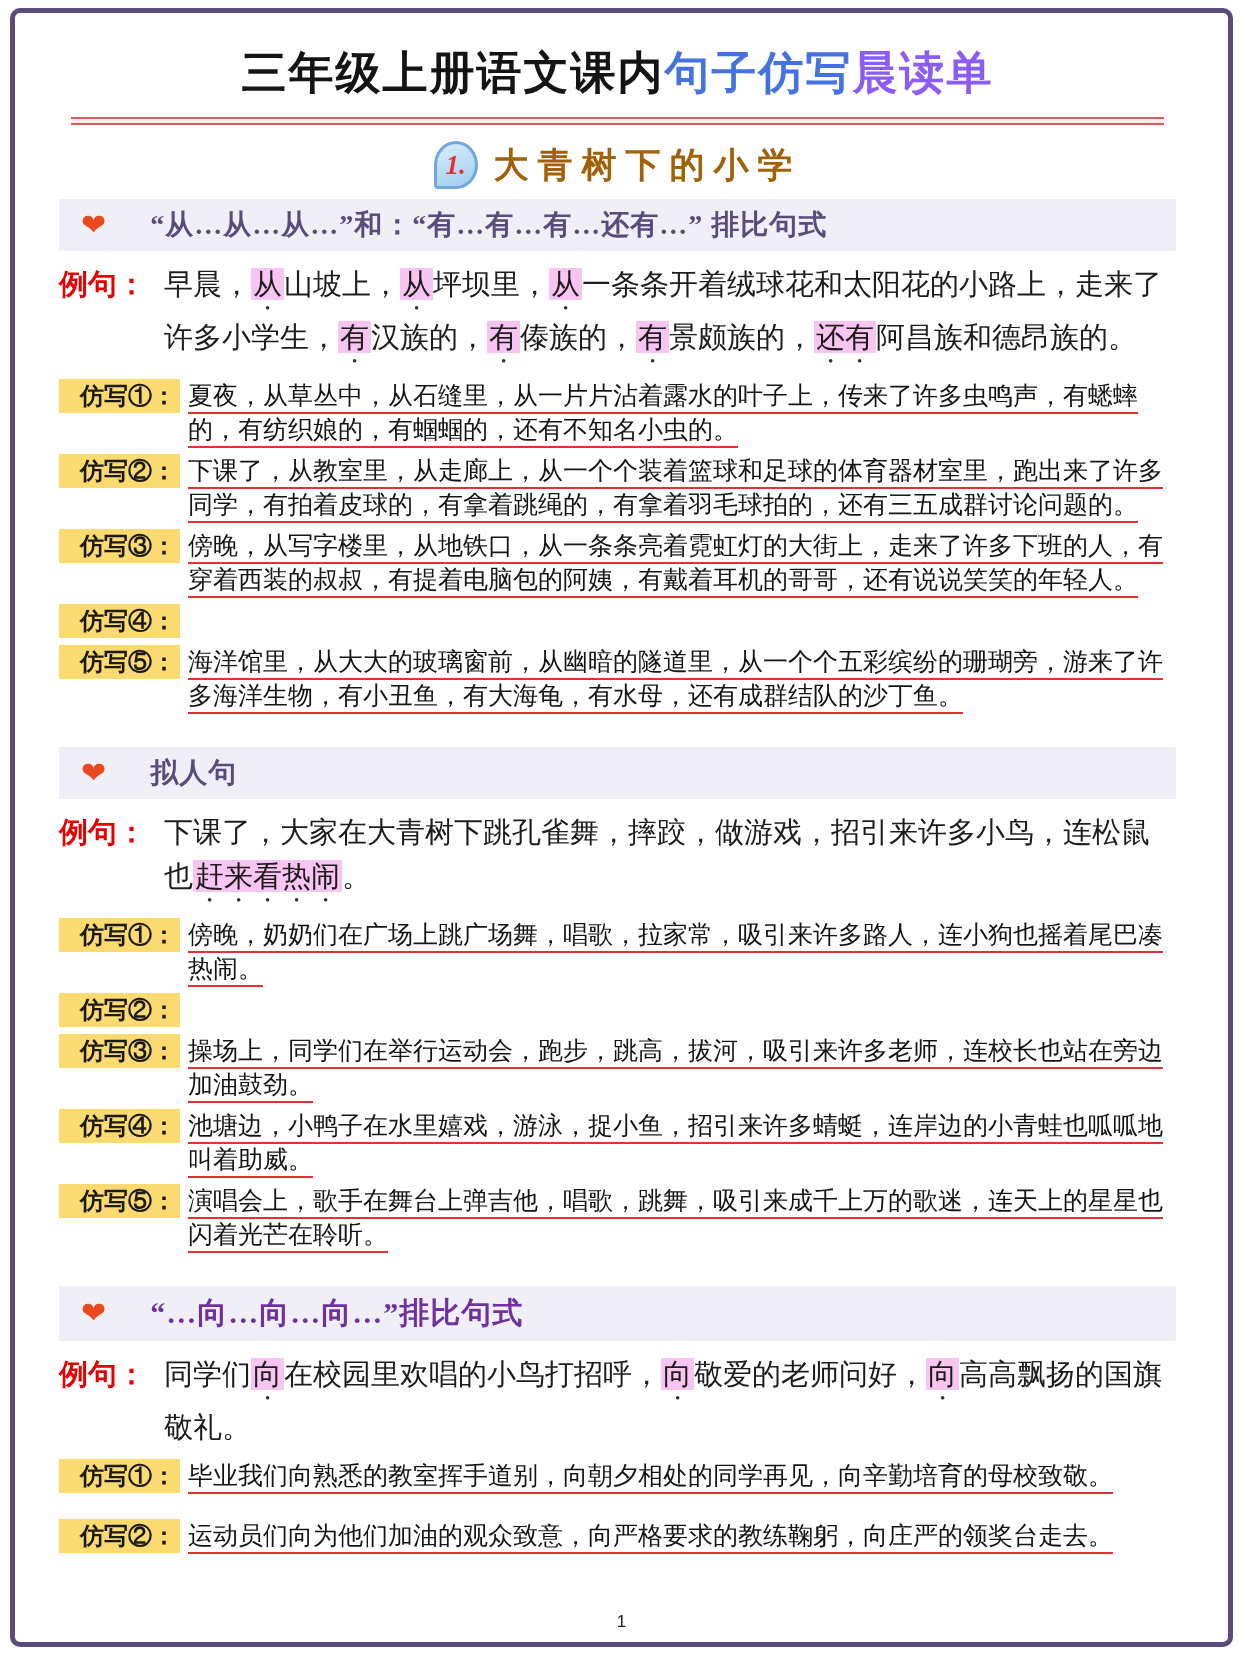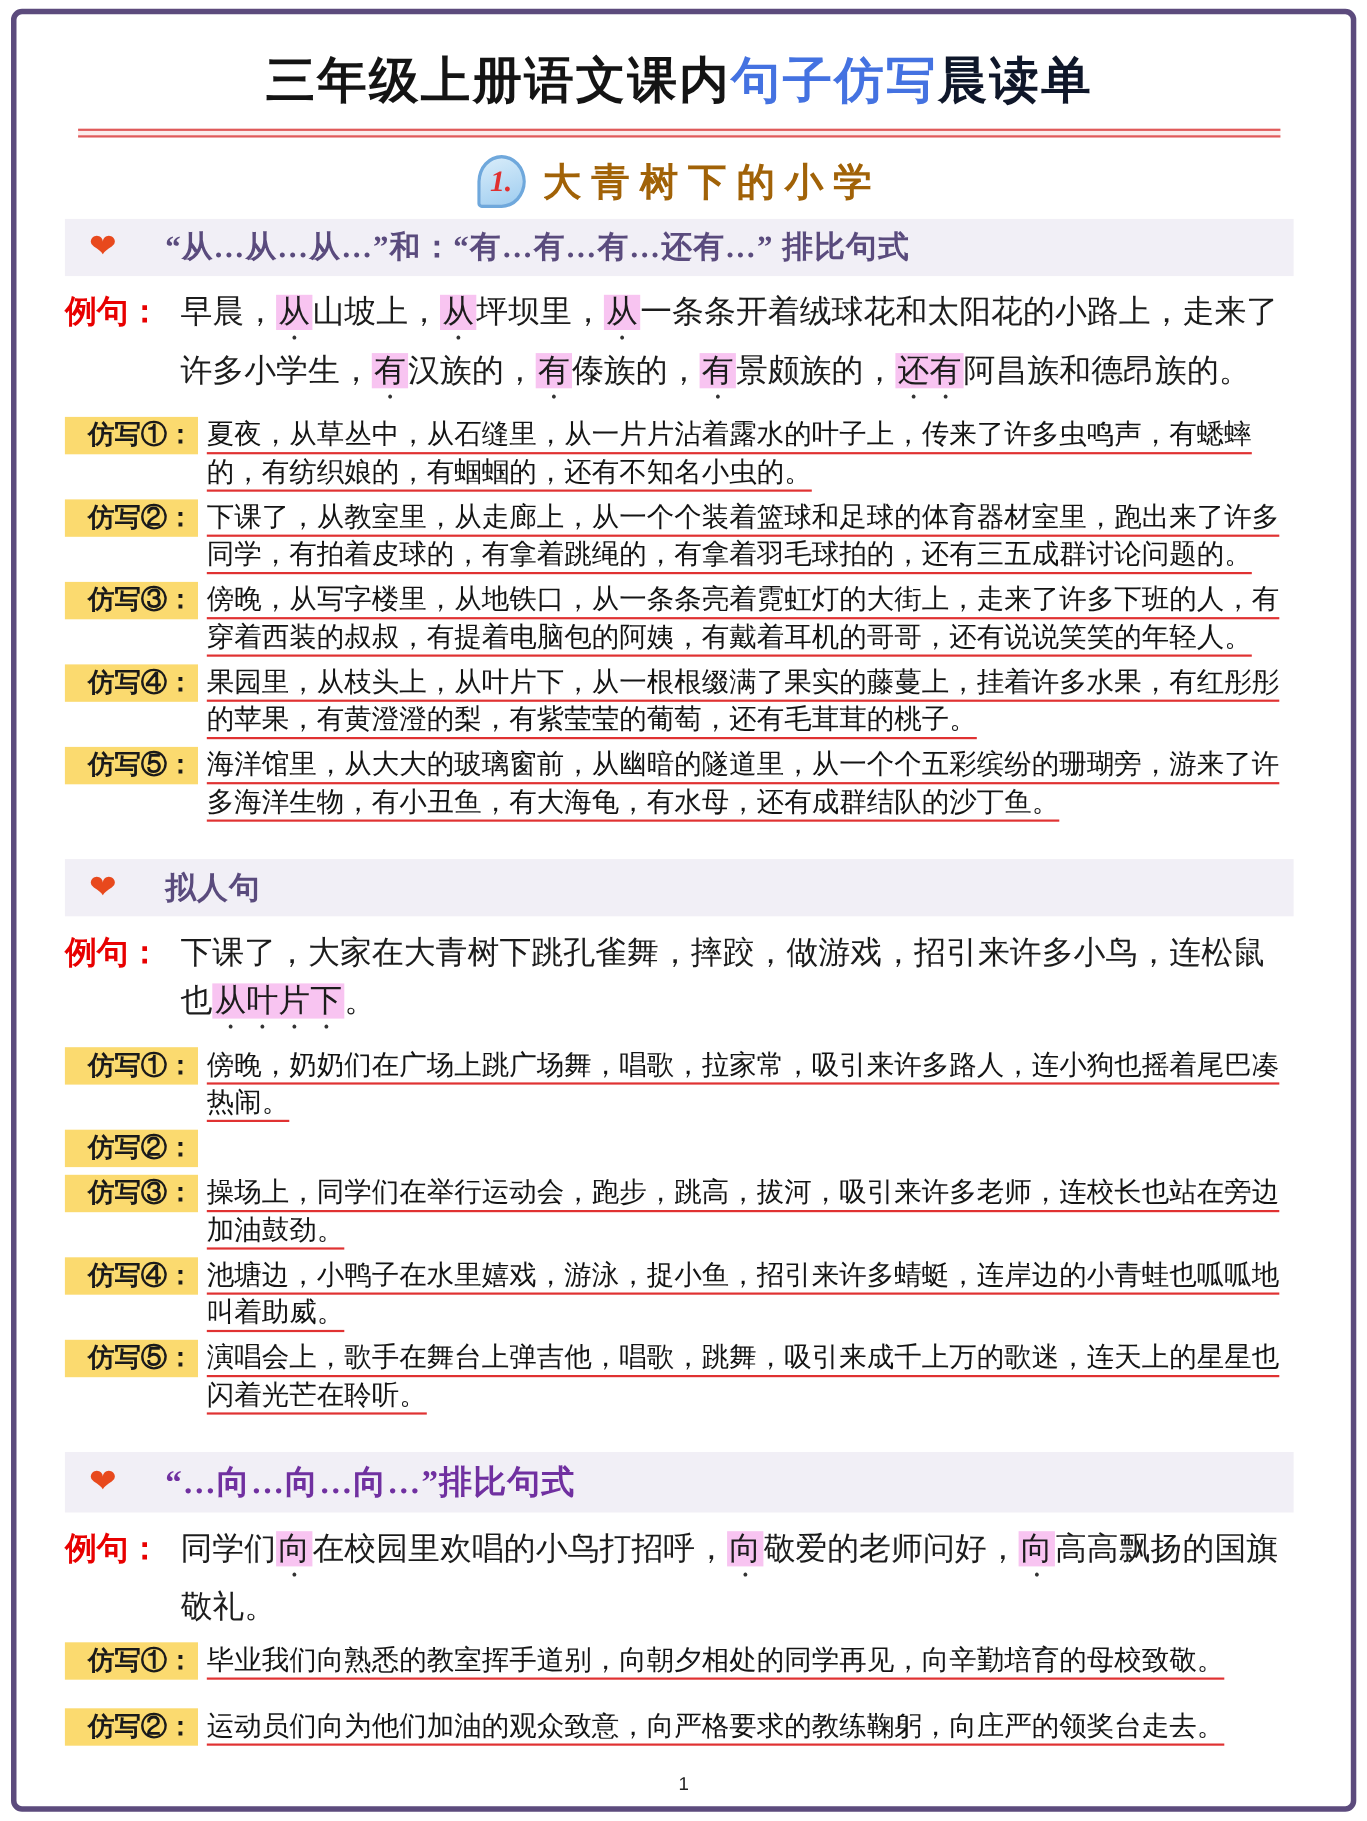--- a/index.html
+++ b/index.html
@@ -4,21 +4,21 @@
 <style>
   html,body{margin:0;padding:0;background:#ffffff;}
   body{width:1243px;height:1655px;position:relative;font-family:"Liberation Serif",serif;}
   .page{position:absolute;left:10px;top:8px;right:10px;bottom:8px;
         border:5px solid #5c4b7d;border-radius:10px;box-sizing:border-box;
         padding:24px 52px 34px 44px;overflow:hidden;background:#fff;}
   
   .title{white-space:nowrap;text-align:center;font-size:45px;font-weight:bold;letter-spacing:2px;margin:6px 0 0;}
   .title .t-black{color:#141414;}
   .title .t-blue{color:#4472e1;}
-  .title .t-red{color:#0f172a;}
+  .title .t-red{color:#8b5cf6;}
   .double-line{height:4px;border-top:2px solid #e05a5a;border-bottom:2px solid #e05a5a;background:#fbecec;margin:14px 12px 0;}
   
   .lesson{display:flex;align-items:center;justify-content:center;margin:16px 0 10px;}
   .bubble{display:inline-flex;align-items:center;justify-content:center;width:44px;height:48px;
           background:linear-gradient(160deg,#d9edfa 0%,#9fcdf0 100%);
           border:3px solid #6fa8dc;border-radius:50% 50% 50% 4px;box-sizing:border-box;
           color:#e03030;font-size:27px;font-style:italic;font-weight:bold;margin-right:16px;}
   .lesson-name{color:#a16207;font-size:35px;font-weight:bold;letter-spacing:9px;}
   
   .sec + .sec{margin-top:34px;}
@@ -76,35 +76,34 @@
         <div class="im-row">
           <span class="im-label">仿写②：</span>
           <span class="im-text">下课了，从教室里，从走廊上，从一个个装着篮球和足球的体育器材室里，跑出来了许多同学，有拍着皮球的，有拿着跳绳的，有拿着羽毛球拍的，还有三五成群讨论问题的。</span>
         </div>
         <div class="im-row">
           <span class="im-label">仿写③：</span>
           <span class="im-text">傍晚，从写字楼里，从地铁口，从一条条亮着霓虹灯的大街上，走来了许多下班的人，有穿着西装的叔叔，有提着电脑包的阿姨，有戴着耳机的哥哥，还有说说笑笑的年轻人。</span>
         </div>
         <div class="im-row">
           <span class="im-label">仿写④：</span>
-          <span class="im-text">果园里，从枝头上，从叶片下，从一根根缀满了果实的藤蔓上，挂着许多水果，有红彤彤的苹果，有黄澄澄的梨，有紫莹莹的葡萄，还有毛茸茸的桃子。</span>
         </div>
         <div class="im-row">
           <span class="im-label">仿写⑤：</span>
           <span class="im-text">海洋馆里，从大大的玻璃窗前，从幽暗的隧道里，从一个个五彩缤纷的珊瑚旁，游来了许多海洋生物，有小丑鱼，有大海龟，有水母，还有成群结队的沙丁鱼。</span>
         </div>
       </section>
       <section class="sec">
         <div class="sec-head">
           <span class="heart">❤</span>
           <span class="sec-title">拟人句</span>
         </div>
         <p class="example">
           <span class="ex-label">例句：</span>
-          <span class="ex-text"><span>下课了，大家在大青树下跳孔雀舞，摔跤，做游戏，招引来许多小鸟，连松鼠也</span><span class="hl">从叶片下</span><span>。</span></span>
+          <span class="ex-text"><span>下课了，大家在大青树下跳孔雀舞，摔跤，做游戏，招引来许多小鸟，连松鼠也</span><span class="hl">赶来看热闹</span><span>。</span></span>
         </p>
         <div class="im-row">
           <span class="im-label">仿写①：</span>
           <span class="im-text">傍晚，奶奶们在广场上跳广场舞，唱歌，拉家常，吸引来许多路人，连小狗也摇着尾巴凑热闹。</span>
         </div>
         <div class="im-row">
           <span class="im-label">仿写②：</span>
         </div>
         <div class="im-row">
           <span class="im-label">仿写③：</span>

